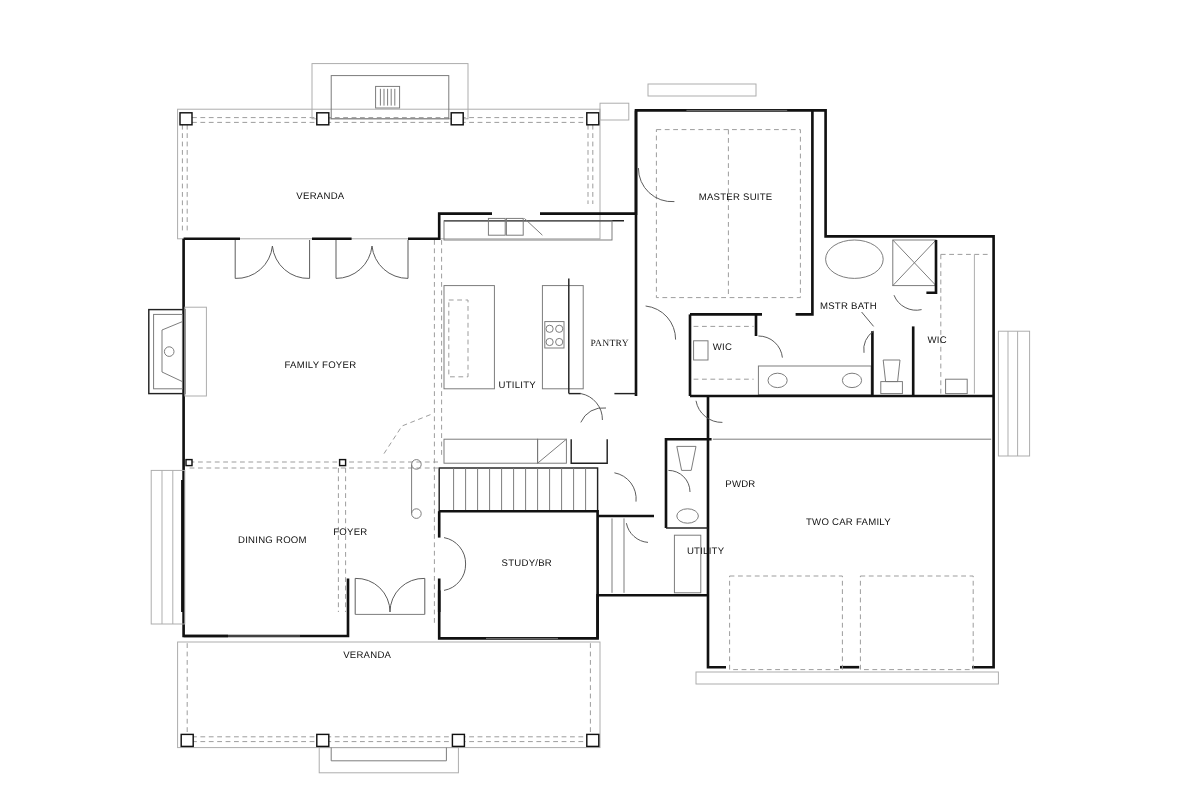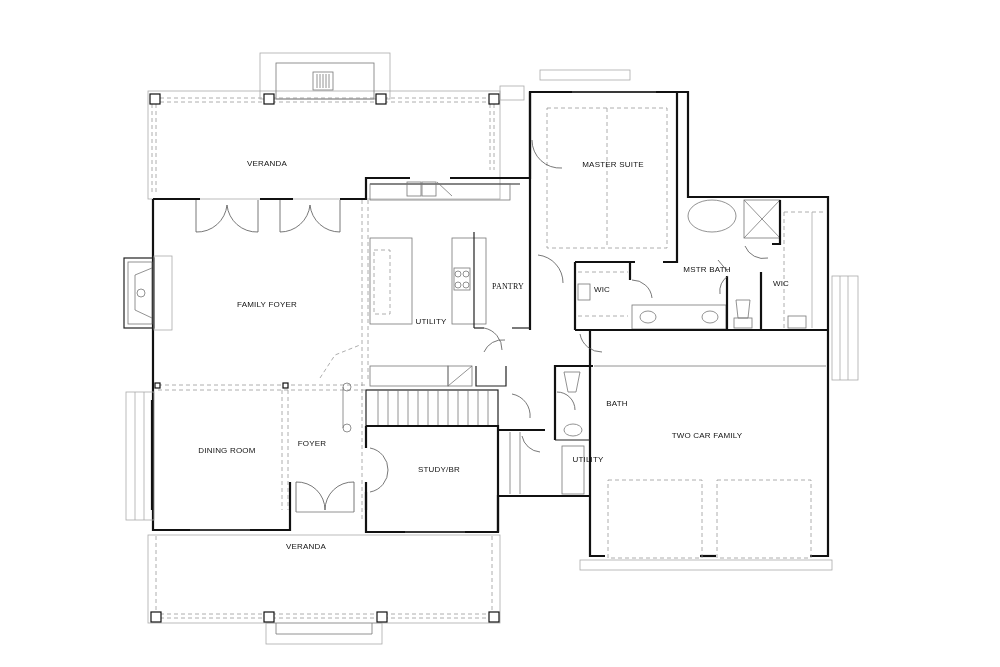--- a/index.html
+++ b/index.html
@@ -242,22 +242,22 @@
     <rect class="lt" x="540" y="70" width="90" height="10"></rect>
     <rect class="lt" x="500" y="86" width="24" height="14"></rect>
   </g>
 </svg>
 
 <div class="lbl" style="left:267px;top:163px;">VERANDA</div>
 <div class="lbl" style="left:267px;top:304px;">FAMILY FOYER</div>
 <div class="lbl" style="left:431px;top:321px;">UTILITY</div>
 <div class="lbl" style="left:508px;top:286px;font-family:Liberation Serif, serif;">PANTRY</div>
 <div class="lbl" style="left:613px;top:164px;">MASTER SUITE</div>
-<div class="lbl" style="left:707px;top:269px;text-align:right;">MSTR BATH</div>
+<div class="lbl" style="left:707px;top:255px;text-align:right;">MSTR BATH</div>
 <div class="lbl" style="left:602px;top:289px;">WIC</div>
 <div class="lbl" style="left:781px;top:283px;">WIC</div>
 <div class="lbl" style="left:227px;top:450px;text-align:center;">DINING ROOM</div>
-<div class="lbl" style="left:312px;top:443px;text-align:right;">FOYER</div>
+<div class="lbl" style="left:292px;top:443px;text-align:right;">FOYER</div>
 <div class="lbl" style="left:439px;top:469px;">STUDY/BR</div>
 <div class="lbl" style="left:544px;top:459px;margin-left:44px;">UTILITY</div>
-<div class="lbl" style="left:617px;top:403px;">BATH</div>
+<div class="lbl" style="left:617px;top:403px;">PWDR</div>
 <div class="lbl" style="left:707px;top:435px;">TWO CAR FAMILY</div>
 <div class="lbl" style="left:306px;top:546px;">VERANDA</div>
 
 </body></html>

